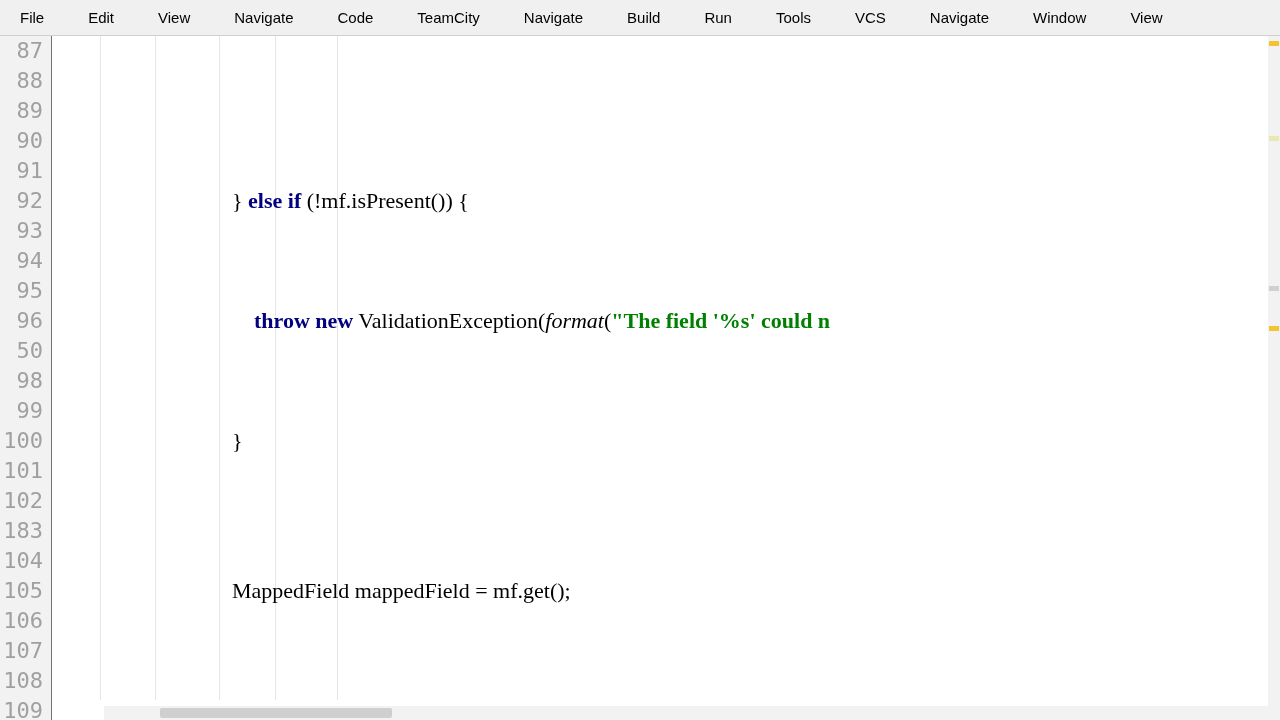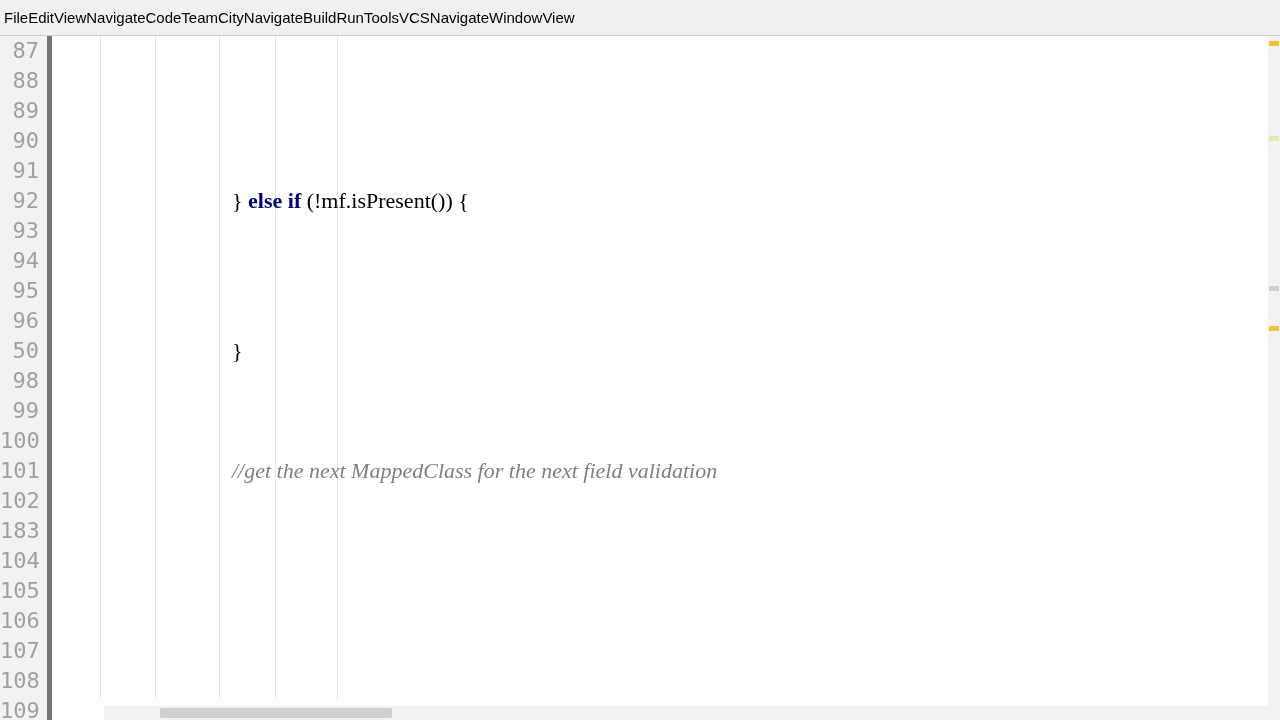--- a/index.html
+++ b/index.html
@@ -1,27 +1,27 @@
 <!DOCTYPE html>
 <html><head>
 <meta charset="utf-8">
 <style>
   * { margin: 0; padding: 0; box-sizing: border-box; }
   html, body { width: 1280px; height: 720px; overflow: hidden; font-family: "Segoe UI", Arial, sans-serif; background: #fff; }
   
   
   .menubar { height: 36px; background: #f0f0f0; border-bottom: 1px solid #d0d0d0; display: flex; align-items: center; padding-left: 0; font-size: 15px; color: #000; }
-  .menubar span { padding: 0 0; height: 100%; display: flex; align-items: center; cursor: default; }
+  .menubar span { padding: 0 14px; height: 100%; display: flex; align-items: center; cursor: default; margin-left: 16px; }
   .menubar span:first-child { padding-left: 4px; }
 
   
   .editor-wrap { position: relative; width: 1280px; height: 684px; display: flex; }
   
   
-  .gutter { width: 52px; background: #f2f2f2; border-right: 5px solid #737373; font-family: "Consolas","Menlo","DejaVu Sans Mono",monospace; font-size: 22px; color: #a0a0a0; text-align: right; padding-right: 8px; padding-top: 0; line-height: 30px; user-select: none; }
+  .gutter { width: 52px; background: #f2f2f2; border-right: 1px solid #737373; font-family: "Consolas","Menlo","DejaVu Sans Mono",monospace; font-size: 22px; color: #a0a0a0; text-align: right; padding-right: 8px; padding-top: 0; line-height: 30px; user-select: none; }
   .gutter div { height: 30px; }
 
   
   .guides { position: absolute; left: 52px; top: 0; bottom: 20px; pointer-events: none; }
   .vline { position: absolute; top: 0; bottom: 0; width: 1px; background: #e6e6e6; }
 
   
   .code { flex: 1; position: relative; font-family: Liberation Serif, serif; font-size: 22px; line-height: 30px; white-space: pre; color: #000; padding-left: 0; overflow: hidden; }
   .code-lines { position: relative; }
   .line { height: 30px; padding-left: 48px; position: relative; }
@@ -96,25 +96,26 @@
       <div class="vline" style="left: 167px;"></div>
       <div class="vline" style="left: 223px;"></div>
       <div class="vline" style="left: 285px;"></div>
     </div>
 
   <div class="code">
     <div class="code-lines">
 
       <div class="line"><span class="ident">                        } </span><span class="kw">else if</span><span class="ident"> (!mf.isPresent()) {</span></div>
 
+      <div class="line"><span class="ident">                            </span><span class="kw">throw new</span><span> </span><span class="ident">ValidationException(</span><span class="it">format</span><span>(</span><span class="str">"The field '%s' could n</span></div>
 
       <div class="line"><span class="ident">                        }</span></div>
 
-      <div class="line"><span>                        </span><span class="cm">//get the next MappedClass for the next field validation</span></div>
 
+      <div class="line"><span class="ident">                        MappedField mappedField = mf.get();</span></div>
 
       
 
       
 
       
 
       
 
       

